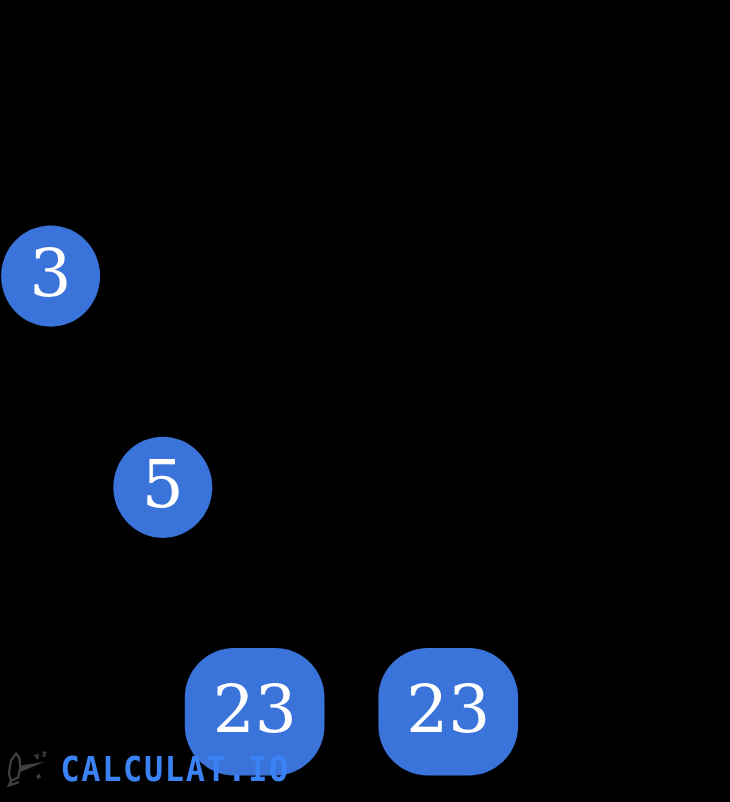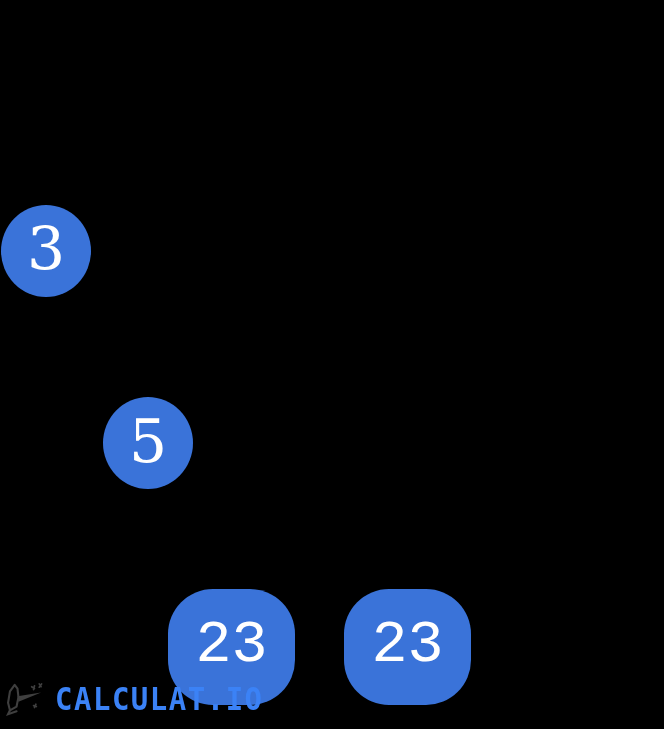--- a/index.html
+++ b/index.html
@@ -29,21 +29,20 @@
   }
   .node.circle {
     width: 90px;
     height: 92px;
     border-radius: 50%;
   }
   .node.pill {
     width: 127px;
     height: 116px;
     border-radius: 45px;
-    font-family: Liberation Mono, monospace;
   }
   #node-3  { left: 1px;   top: 205px; }
   #node-5  { left: 103px; top: 397px; }
   #node-23a{ left: 168px; top: 589px; }
   #node-23b{ left: 344px; top: 589px; }
 
   .watermark {
     position: absolute;
     left: 4px;
     top: 680px;

